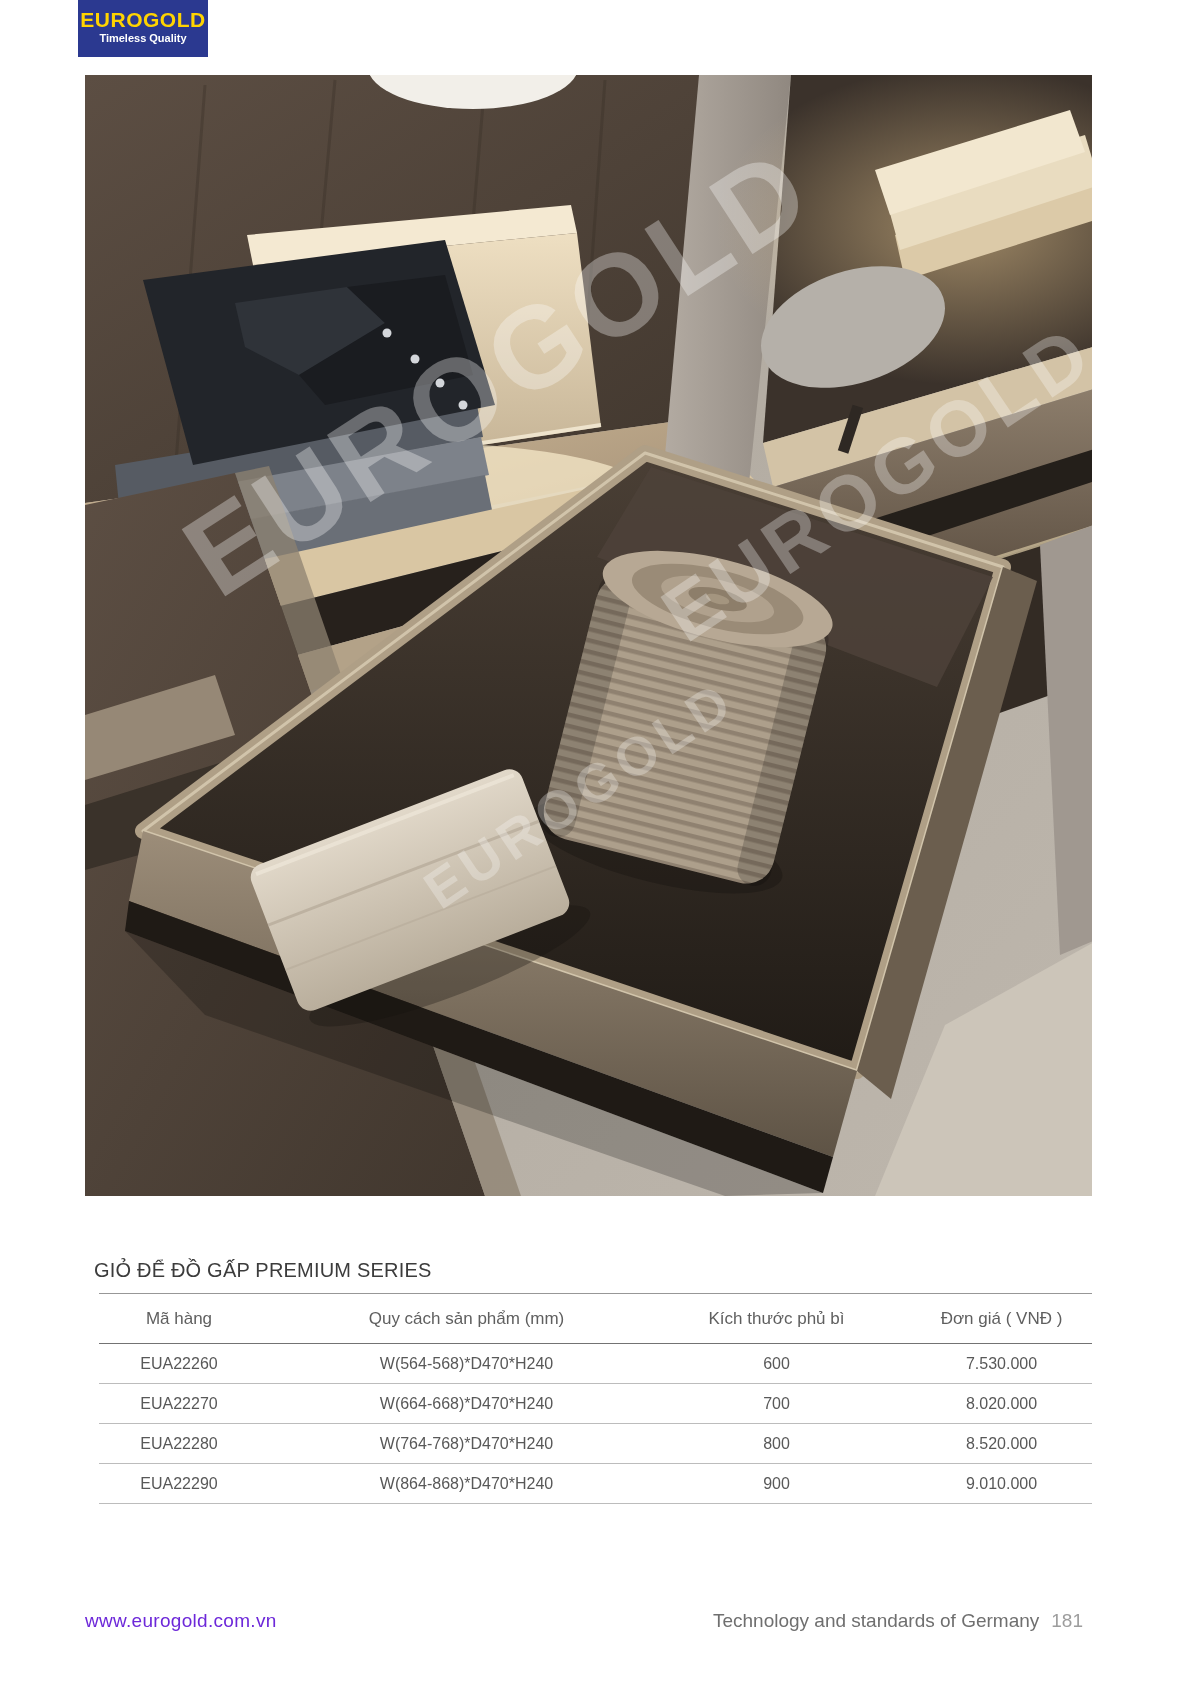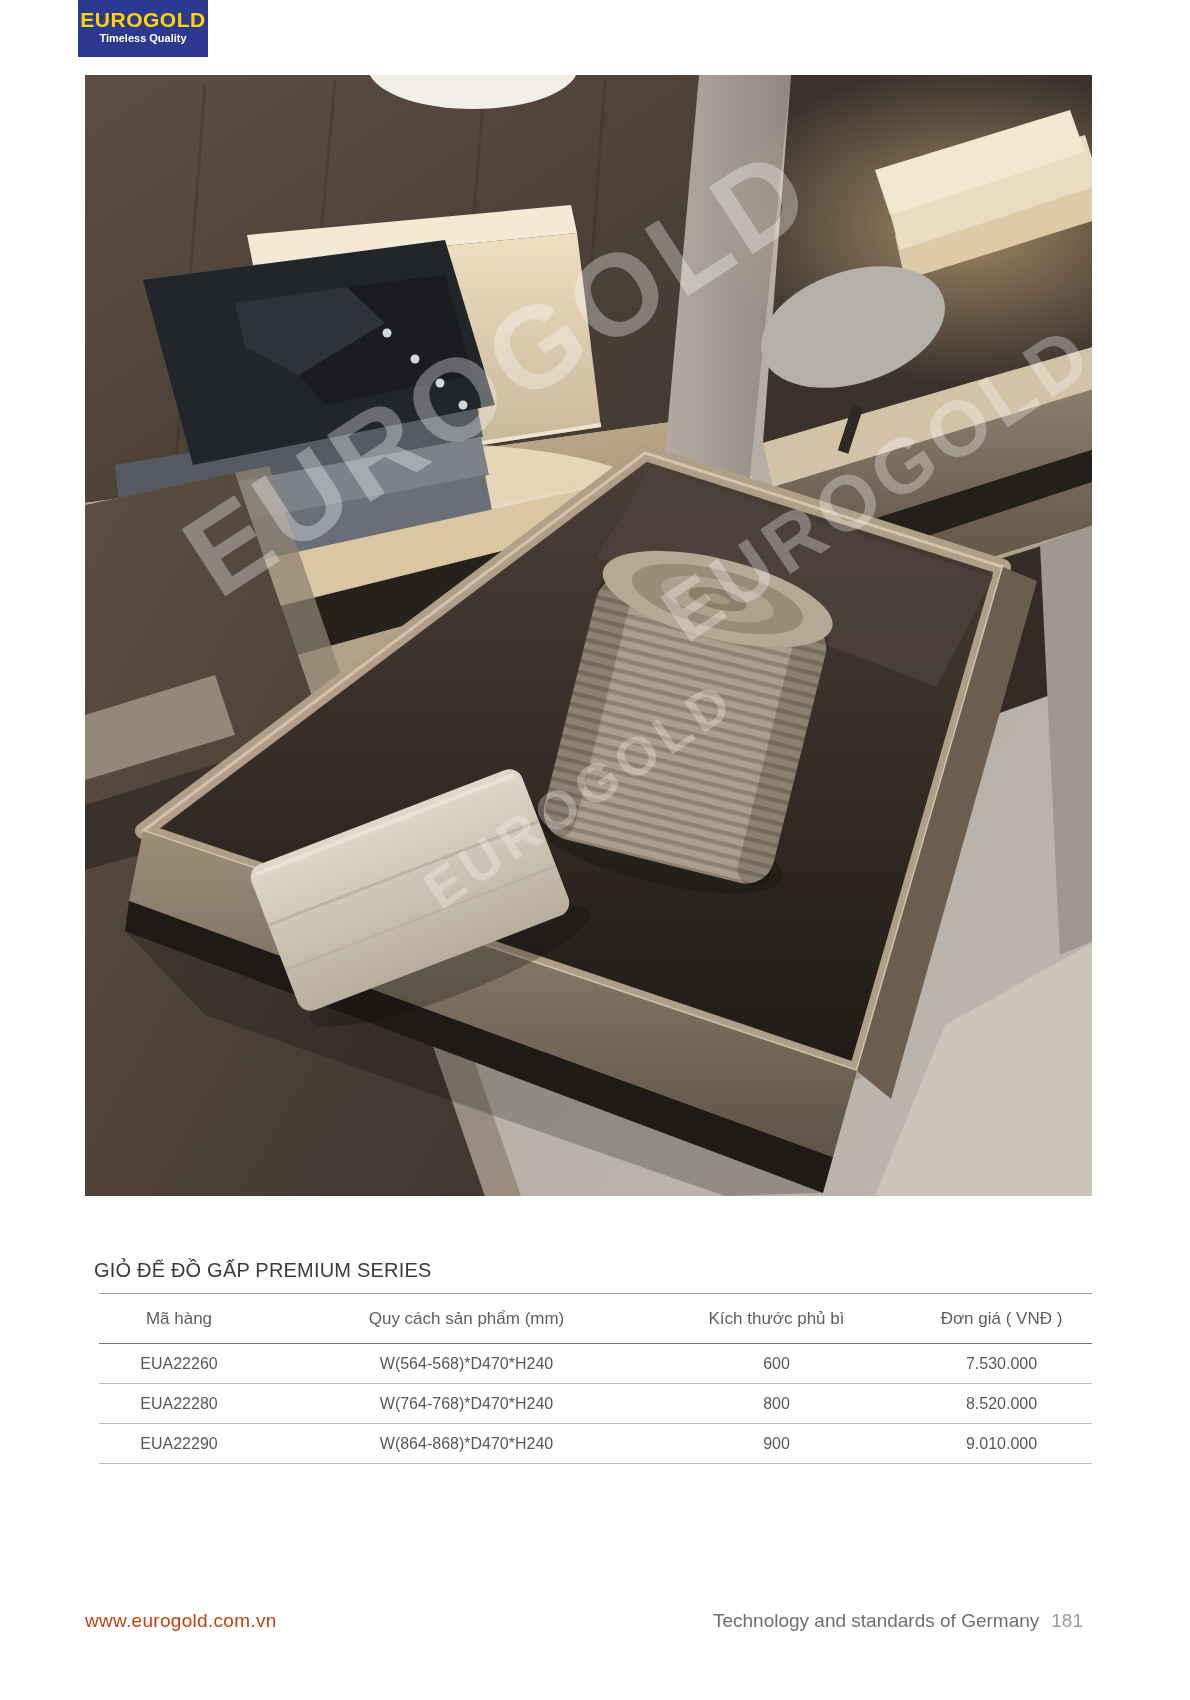--- a/index.html
+++ b/index.html
@@ -31,21 +31,21 @@
   }
   table.spec td{
     height:39px;font-size:16px;color:#585858;
     border-bottom:1px solid #bcbcbc;text-align:center;padding:0;
   }
   
   .footer{
     position:absolute;left:85px;top:1606px;width:998px;height:30px;
     display:flex;justify-content:space-between;align-items:center;
   }
-  .footer-site{font-size:19px;color:#c2410c;letter-spacing:.3px;}
+  .footer-site{font-size:19px;color:#6d28d9;letter-spacing:.3px;}
   .footer-right{display:flex;align-items:flex-start;}
   .footer-slogan{font-size:19px;color:#6f6f6f;}
   .footer-page{font-size:19px;color:#9d9d9d;margin-left:12px;}
 </style>
 </head>
 <body>
 
 <div class="page">
 
   <div class="logo">
@@ -213,20 +213,26 @@
           </tr>
         </thead>
       <tbody id="table-body">
           <tr>
             <td>EUA22260</td>
             <td>W(564-568)*D470*H240</td>
             <td>600</td>
             <td>7.530.000</td>
           </tr>
           <tr>
+            <td>EUA22270</td>
+            <td>W(664-668)*D470*H240</td>
+            <td>700</td>
+            <td>8.020.000</td>
+          </tr>
+          <tr>
             <td>EUA22280</td>
             <td>W(764-768)*D470*H240</td>
             <td>800</td>
             <td>8.520.000</td>
           </tr>
           <tr>
             <td>EUA22290</td>
             <td>W(864-868)*D470*H240</td>
             <td>900</td>
             <td>9.010.000</td>

